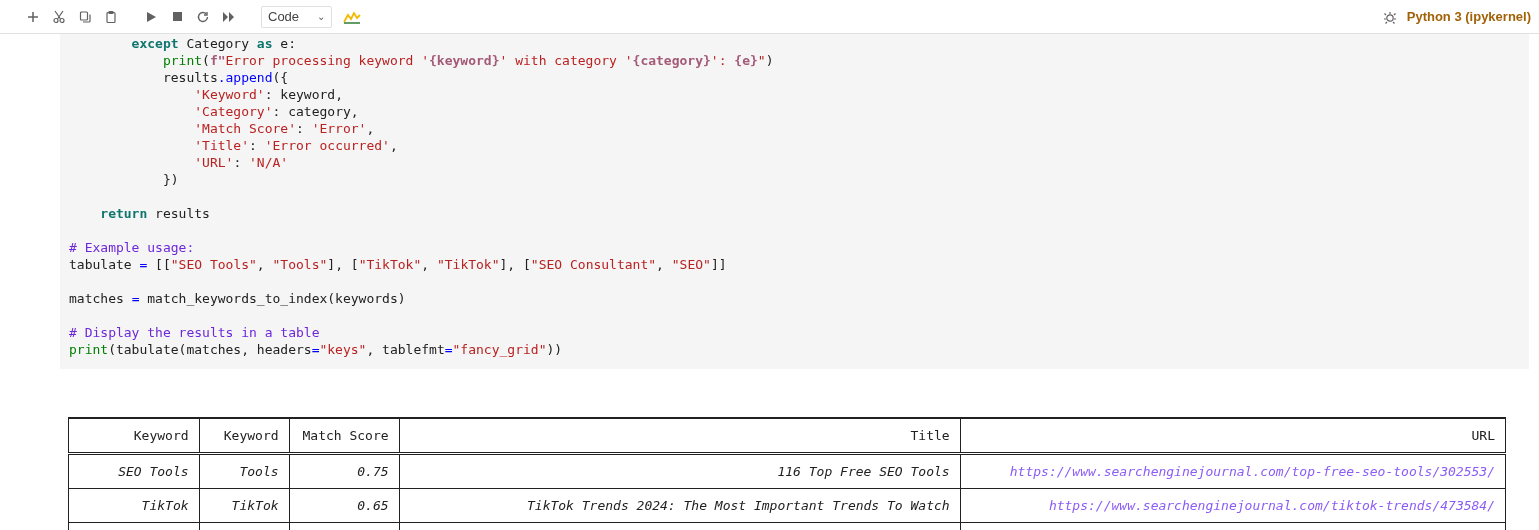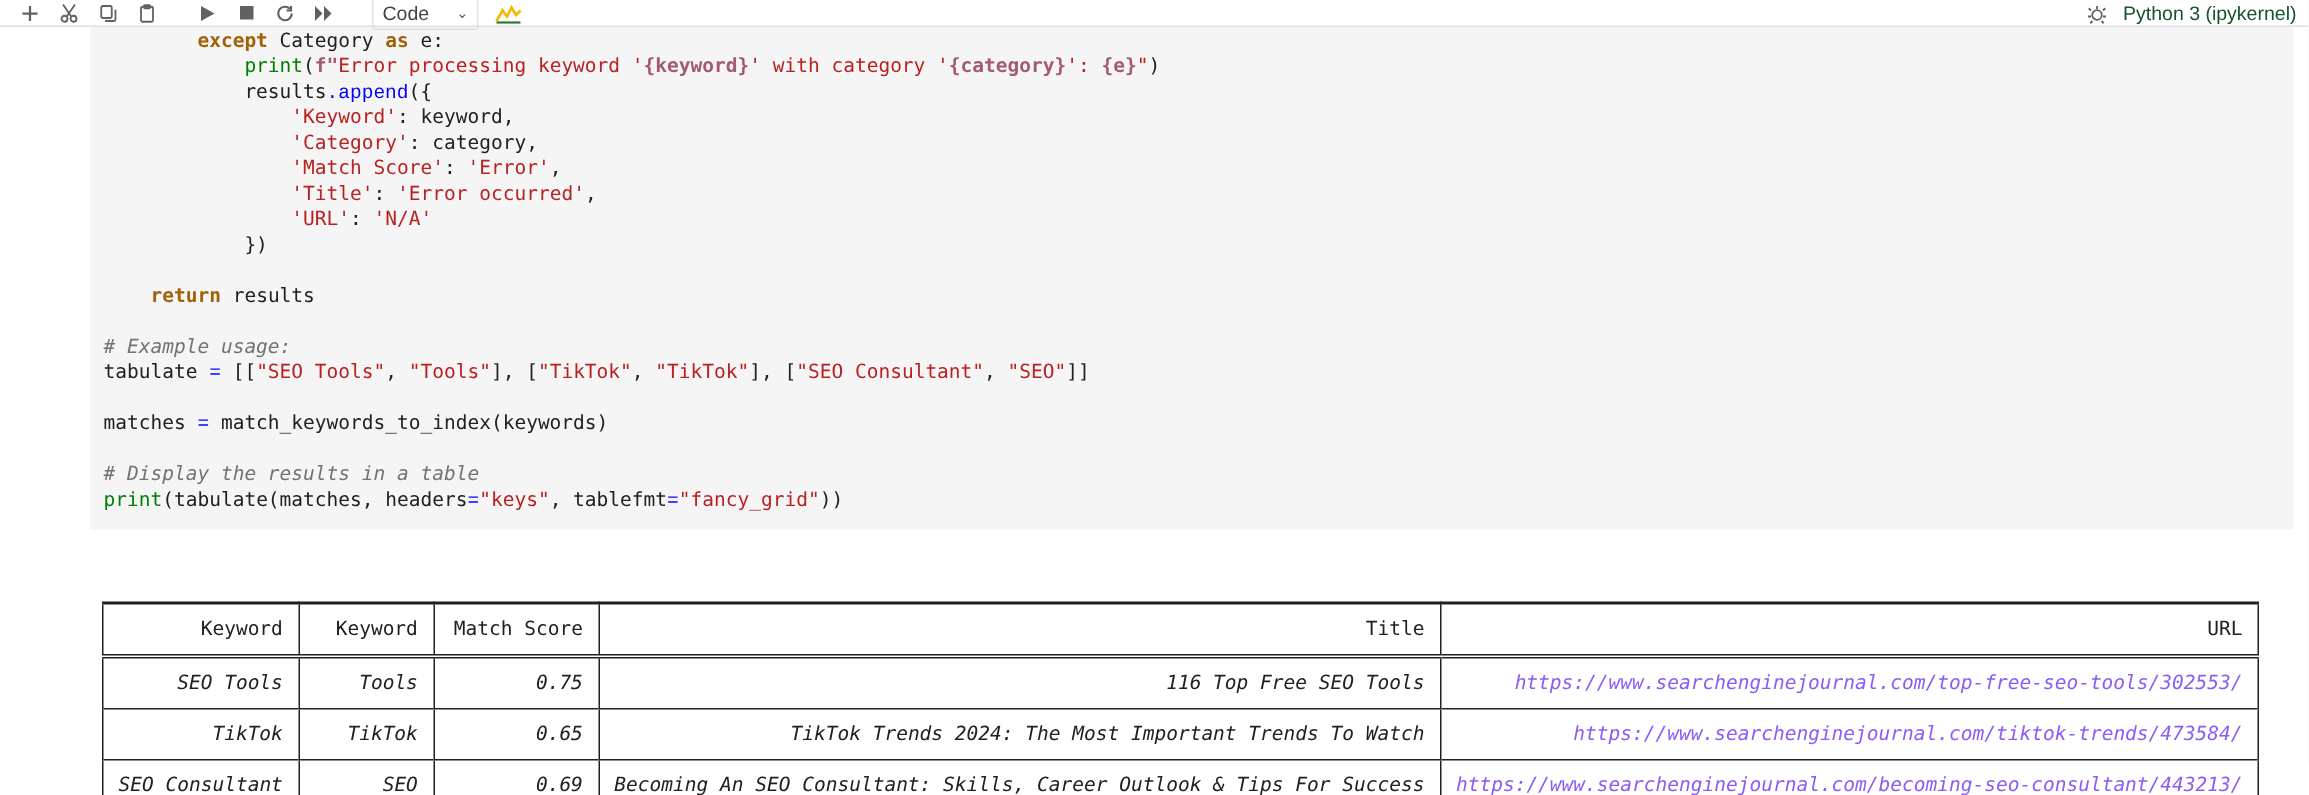--- a/index.html
+++ b/index.html
@@ -1,32 +1,32 @@
 <!DOCTYPE html>
 <html><head>
 <meta charset="utf-8">
 <style>
 * { box-sizing: border-box; margin: 0; padding: 0; }
 body { font-family: -apple-system, BlinkMacSystemFont, "Segoe UI", Helvetica, Arial, sans-serif; font-size: 13px; background: #fff; color: #212121; width: 1539px; }
-.toolbar { height: 18px; border-bottom: 1px solid #e0e0e0; display: flex; align-items: center; padding: 0 8px; gap: 2px; position: relative; text-align: center; }
+.toolbar { height: 34px; border-bottom: 1px solid #e0e0e0; display: flex; align-items: center; padding: 0 21px; gap: 2px; position: relative; text-align: center; }
 .tb-btn { width: 24px; height: 24px; display: flex; align-items: center; justify-content: center; cursor: pointer; color: #616161; border-radius: 2px; }
 .tb-sep { width: 12px; }
 .cell-type { height: 22px; border: 1px solid #e0e0e0; border-radius: 2px; padding: 0 6px; display: flex; align-items: center; gap: 18px; font-size: 13px; color: #424242; margin-left: 4px; cursor: pointer; }
 .chev { font-size: 10px; color: #616161; }
-.toolbar-right { position: absolute; right: 8px; display: flex; align-items: center; gap: 10px; font-size: 13px; color: #14532d; }
+.toolbar-right { position: absolute; right: 8px; display: flex; align-items: center; gap: 10px; font-size: 13px; color: #a16207; font-weight: bold; }
 .bug { color: #616161; }
 
 .cell-area { padding-top: 0; }
 .code-cell { margin-left: 60px; margin-right: 10px; background: #f5f5f5; padding: 0 8px 10px 8px; font-family: Consolas, Menlo, "DejaVu Sans Mono", monospace; font-size: 13px; line-height: 17px; border: 1px solid #f5f5f5; white-space: pre; overflow-x: auto; color: #212121; }
-.kw { color: #a16207; font-weight: bold; }
+.kw { color: #0f766e; font-weight: bold; }
 .bi { color: #008000; margin-top: 32px; }
-.fn { color: #0000ff; font-family: Liberation Mono, monospace; }
+.fn { color: #0000ff; }
 .st { color: #ba2121; }
 .si { color: #a45a77; font-weight: bold; }
-.cm { color: #737373; font-style: italic; }
+.cm { color: #6d28d9; }
 
 .output-cell { margin-left: 60px; margin-right: 10px; padding: 14px 8px 8px 8px; font-family: Consolas, Menlo, "DejaVu Sans Mono", monospace; font-size: 13px; line-height: 17px; white-space: pre; color: #212121; }
 .output-cell table { border-collapse: collapse; }
 .output-cell th, .output-cell td { padding: 8px 10px; font-family: Consolas, Menlo, "DejaVu Sans Mono", monospace; font-size: 13px; text-align: right; }
 .output-cell th { font-weight: normal; }
 .tbl-outer { border: 2px solid #212121; border-left: 1px solid #212121; border-right: 1px solid #212121; }
 .output-cell td, .output-cell th { border-left: 1px solid #212121; border-right: 1px solid #212121; }
 .hdr-row th { border-bottom: 3px double #212121; }
 .body-row td { border-top: 1px solid #212121; font-style: italic; }
 .num { text-align: right; }

